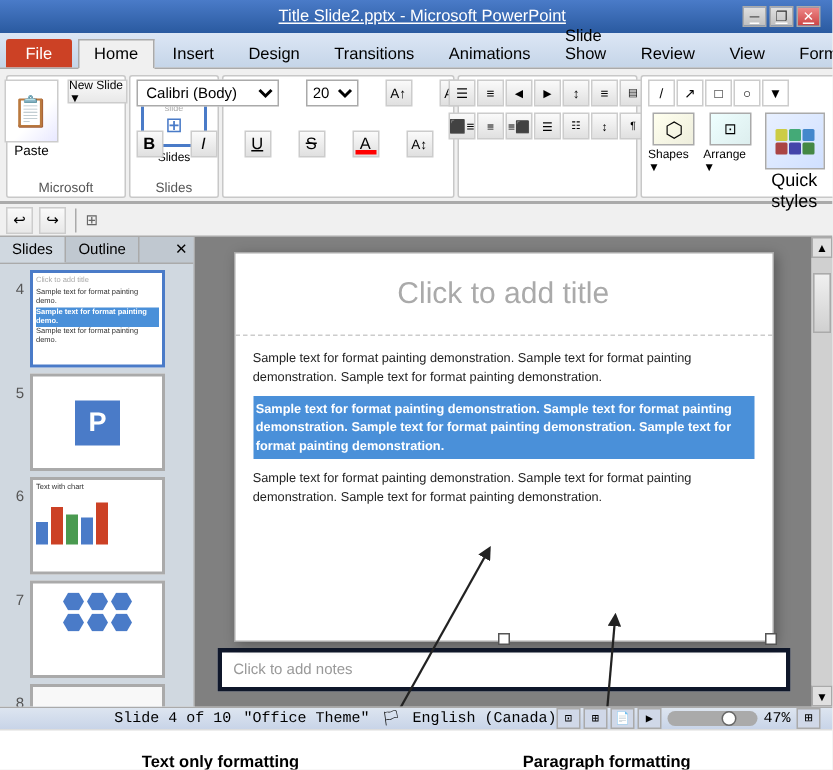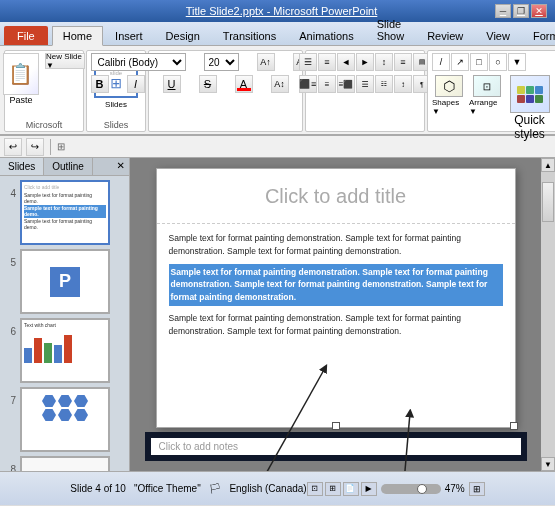--- a/index.html
+++ b/index.html
@@ -22,21 +22,21 @@
     .ribbon-group { border: 1px solid #c8c8c8; border-radius: 2px; padding: 2px 4px; display: flex; flex-direction: column; align-items: center; min-width: 50px; position: relative; background: white; }
     .ribbon-group-label { font-size: 9px; color: #555; position: absolute; bottom: 1px; text-align: center; width: 100%; }
     .ribbon-group-content { display: flex; align-items: flex-start; gap: 2px; flex: 1; padding-bottom: 12px; }
 
     
     .paste-btn { display: flex; flex-direction: column; align-items: center; cursor: pointer; }
     .paste-icon { width: 36px; height: 42px; background: linear-gradient(135deg, #fff 60%, #e8e8ff); border: 1px solid #ccc; display: flex; align-items: center; justify-content: center; font-size: 20px; }
     .paste-small-btns { display: flex; flex-direction: column; gap: 2px; margin-left: 2px; }
     .small-btn { width: 40px; height: 16px; background: linear-gradient(to bottom, #fafafa, #e8e8e8); border: 1px solid #ccc; font-size: 9px; display: flex; align-items: center; justify-content: center; cursor: pointer; }
     .new-slide-btn { display: flex; flex-direction: column; align-items: center; cursor: pointer; gap: 2px; }
-    .font-row { display: flex; align-items: center; gap: 18px; margin-bottom: 2px; }
+    .font-row { display: flex; align-items: center; gap: 18px; margin-bottom: 14px; }
     .font-select { height: 18px; font-size: 10px; border: 1px solid #aaa; background: white; padding: 0 2px; }
     .font-size-select { width: 35px; height: 18px; font-size: 10px; border: 1px solid #aaa; background: white; }
     .format-btn { width: 18px; height: 18px; border: 1px solid #ccc; background: linear-gradient(to bottom, #fafafa, #e0e0e0); display: flex; align-items: center; justify-content: center; cursor: pointer; font-size: 11px; }
     .format-btn.bold { font-weight: bold; }
     .format-btn.italic { font-style: italic; }
     .format-btn.underline { text-decoration: underline; }
     .align-btns { display: flex; gap: 1px; margin-bottom: 2px; }
     .align-btn { width: 18px; height: 18px; border: 1px solid #ccc; background: linear-gradient(to bottom, #fafafa, #e0e0e0); cursor: pointer; display: flex; align-items: center; justify-content: center; font-size: 9px; }
     .list-btn { width: 18px; height: 18px; border: 1px solid #ccc; background: linear-gradient(to bottom, #fafafa, #e0e0e0); cursor: pointer; display: flex; align-items: center; justify-content: center; font-size: 9px; }
     .shape-btn { width: 18px; height: 18px; border: 1px solid #ccc; background: white; cursor: pointer; display: flex; align-items: center; justify-content: center; font-size: 9px; }
@@ -68,30 +68,30 @@
     
     .content-area { flex: 1; background: #808080; display: flex; flex-direction: column; align-items: center; padding: 10px; position: relative; overflow: hidden; }
     .slide-content { width: 360px; height: 270px; background: white; border: 1px solid #aaa; box-shadow: 2px 2px 8px rgba(0,0,0,0.3); position: relative; }
     .slide-title-area { height: 55px; display: flex; align-items: center; justify-content: center; border-bottom: 1px dashed #ccc; }
     .slide-title-placeholder { font-size: 20px; color: #aaa; }
     .slide-body { padding: 8px 12px; font-size: 8.5px; line-height: 1.5; color: #222; }
     .text-block { margin-bottom: 6px; }
     .text-block.highlighted { background: #4a90d9; color: white; font-weight: bold; padding: 2px; }
 
     
-    .notes-area { width: 382px; height: 30px; background: white; border: 6px solid #0f172a; margin-top: 4px; display: flex; align-items: center; padding: 0 8px; font-size: 10px; color: #999; }
+    .notes-area { width: 382px; height: 30px; background: white; border: 3px solid #0f172a; margin-top: 4px; display: flex; align-items: center; padding: 0 8px; font-size: 10px; color: #999; }
 
     
     .right-scrollbar { width: 14px; background: #d0d0d0; display: flex; flex-direction: column; align-items: center; }
     .scroll-btn { width: 14px; height: 14px; background: #e0e0e0; border: 1px solid #aaa; display: flex; align-items: center; justify-content: center; font-size: 8px; cursor: pointer; }
     .scroll-track { flex: 1; width: 14px; background: #d0d0d0; position: relative; }
     .scroll-thumb { width: 12px; height: 40px; background: linear-gradient(to bottom, #f0f0f0, #d0d0d0); border: 1px solid #aaa; position: absolute; top: 10px; left: 1px; }
 
     
-    .status-bar { background: linear-gradient(to bottom, #dde5f0, #c8d4e8); height: 34px; display: flex; align-items: center; padding: 0 8px; font-size: 10px; border-top: 1px solid #aaa; justify-content: center; }
+    .status-bar { background: linear-gradient(to bottom, #dde5f0, #c8d4e8); height: 15px; display: flex; align-items: center; padding: 0 8px; font-size: 10px; border-top: 1px solid #aaa; justify-content: flex-end; font-family: Liberation Mono, monospace; }
     .status-left { display: flex; align-items: center; gap: 8px; }
     .status-right { display: flex; align-items: center; gap: 4px; }
     .zoom-slider { width: 60px; height: 10px; background: #aaa; border-radius: 5px; position: relative; cursor: pointer; }
     .zoom-thumb { width: 10px; height: 10px; background: white; border: 1px solid #666; border-radius: 50%; position: absolute; left: 60%; top: 0; }
 
     
     .annotations { height: 42px; background: white; display: flex; align-items: center; justify-content: space-around; padding: 0 20px; font-size: 11px; font-weight: normal; border-top: 1px solid #ddd; }
     .annotation { display: flex; flex-direction: column; align-items: center; gap: 2px; }
 
     .font-color-btn { position: relative; }

